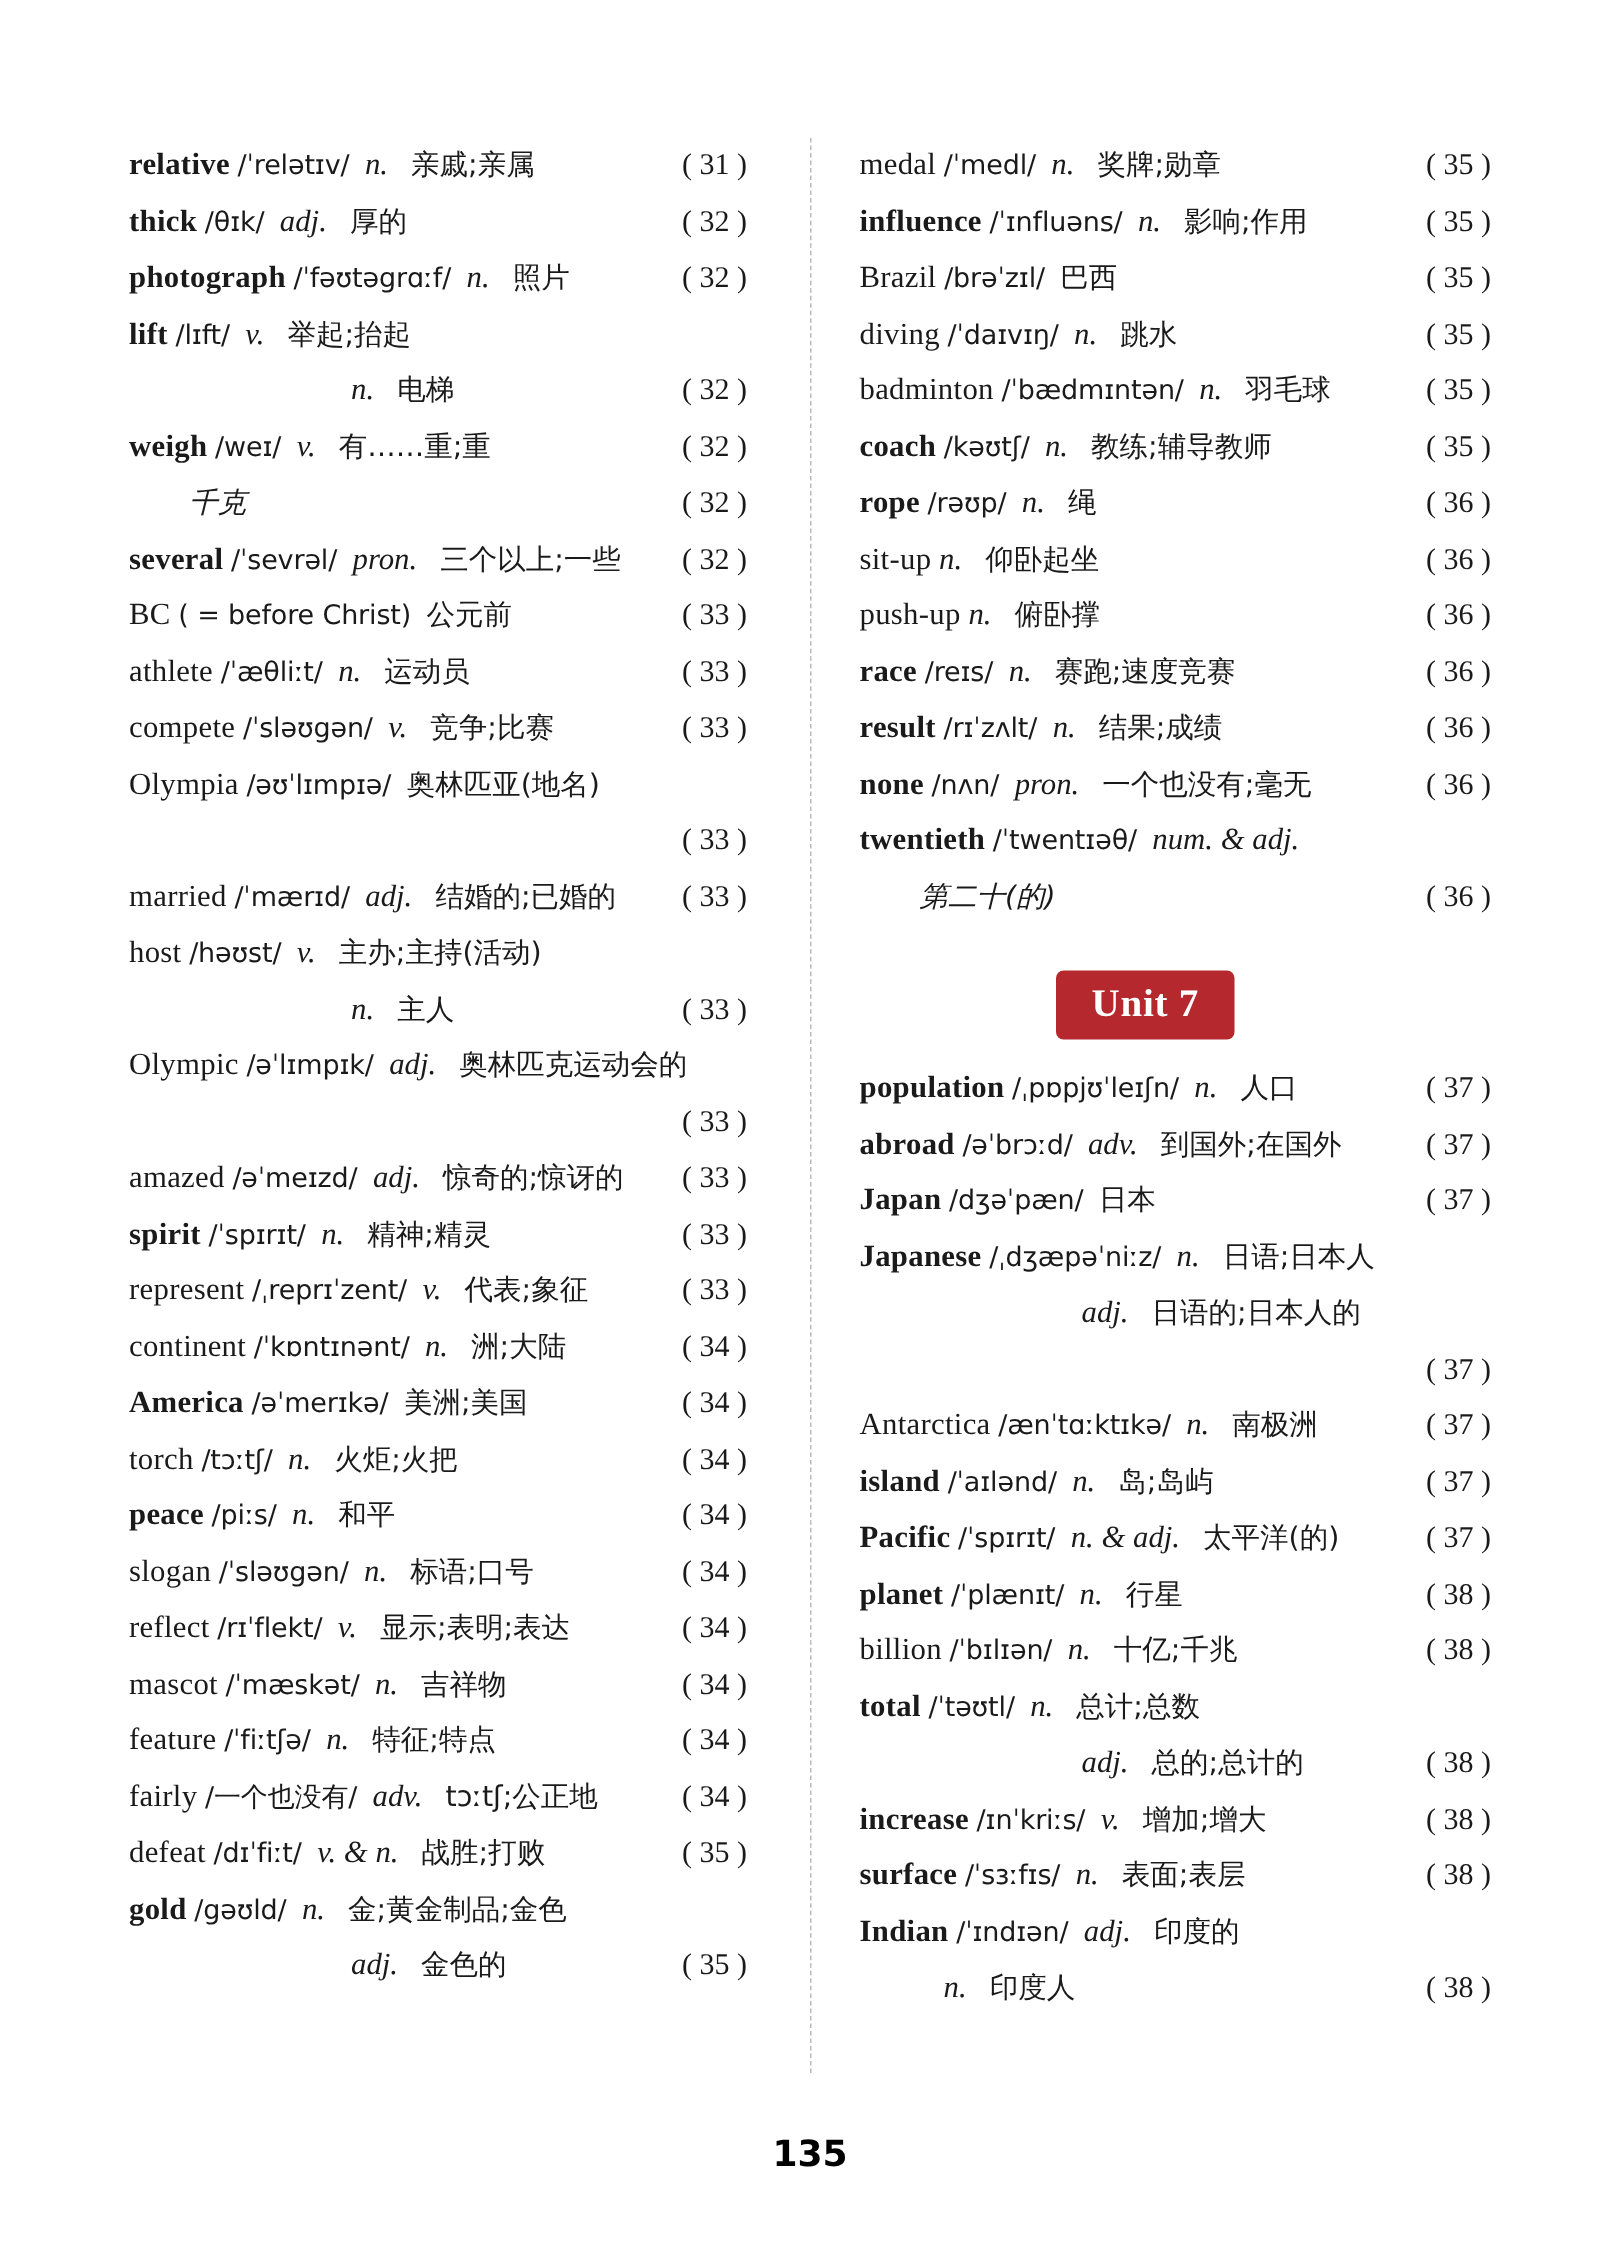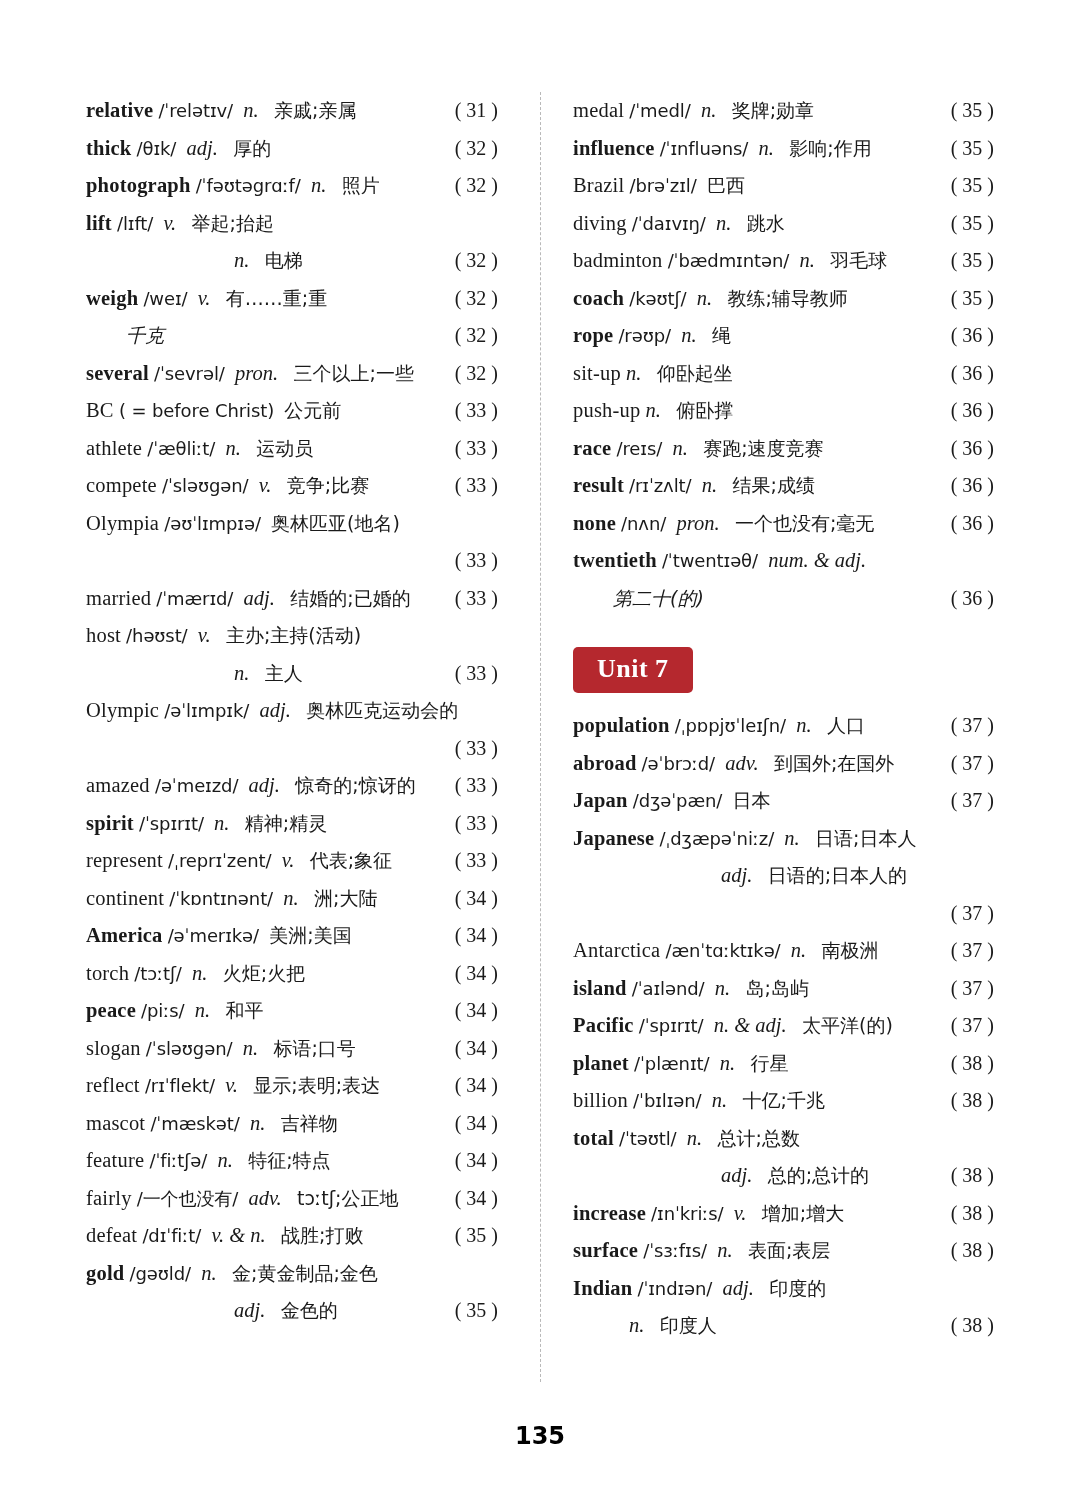--- a/index.html
+++ b/index.html
@@ -81,20 +81,21 @@
   }
   .cn {
     font-family: "DejaVu Sans", sans-serif;
     font-size: 19px;
   }
 
   .unit-badge-wrap {
     height: 74px;
     display: flex;
     align-items: center;
+    justify-content: center;
     padding-right: 40px;
   }
   .unit-badge {
     background: #b5282e;
     color: #ffffff;
     font-family: "Liberation Serif", serif;
     font-weight: bold;
     font-size: 26px;
     padding: 7px 24px 9px 24px;
     border-radius: 5px;

